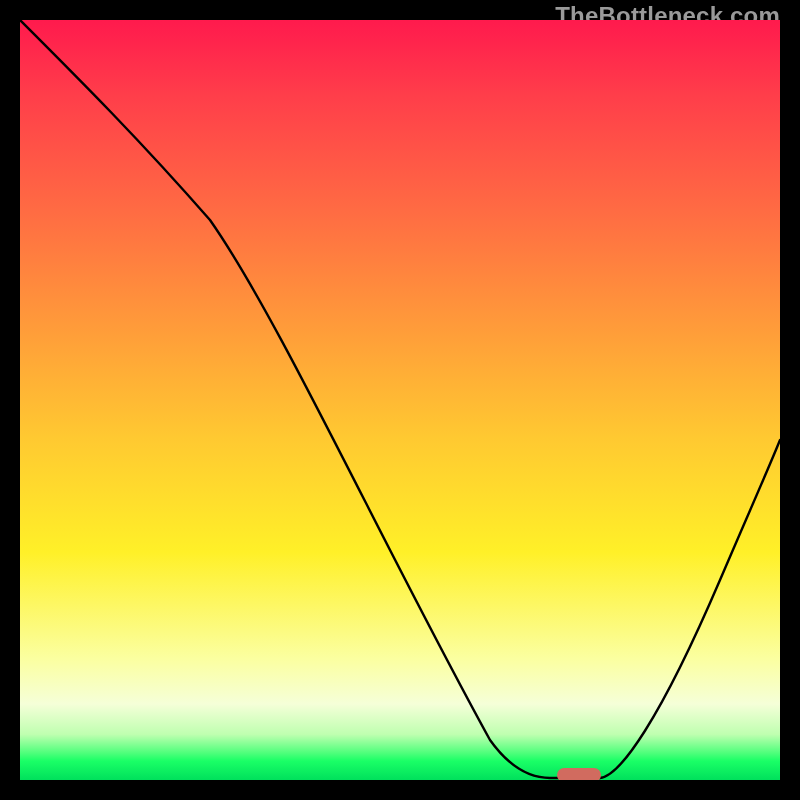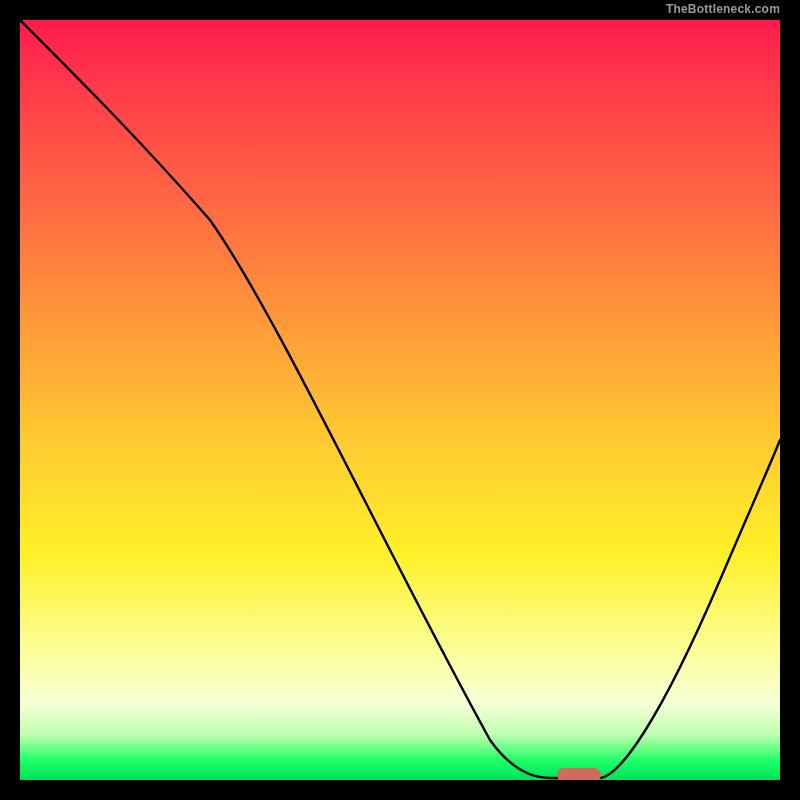--- a/index.html
+++ b/index.html
@@ -59,21 +59,21 @@
   }
   .curve .marker {
     fill: #d16b5f;
     stroke: none;
   }
   .watermark {
     position: absolute;
     top: 2px;
     right: 20px;
     color: #9a9a9a;
-    font-size: 12px;
+    font-size: 24px;
     font-weight: 600;
     letter-spacing: 0.2px;
     user-select: none;
   }
 </style>
 </head>
 <body>
 
 <div class="outer">
   <div class="watermark">TheBottleneck.com</div>

